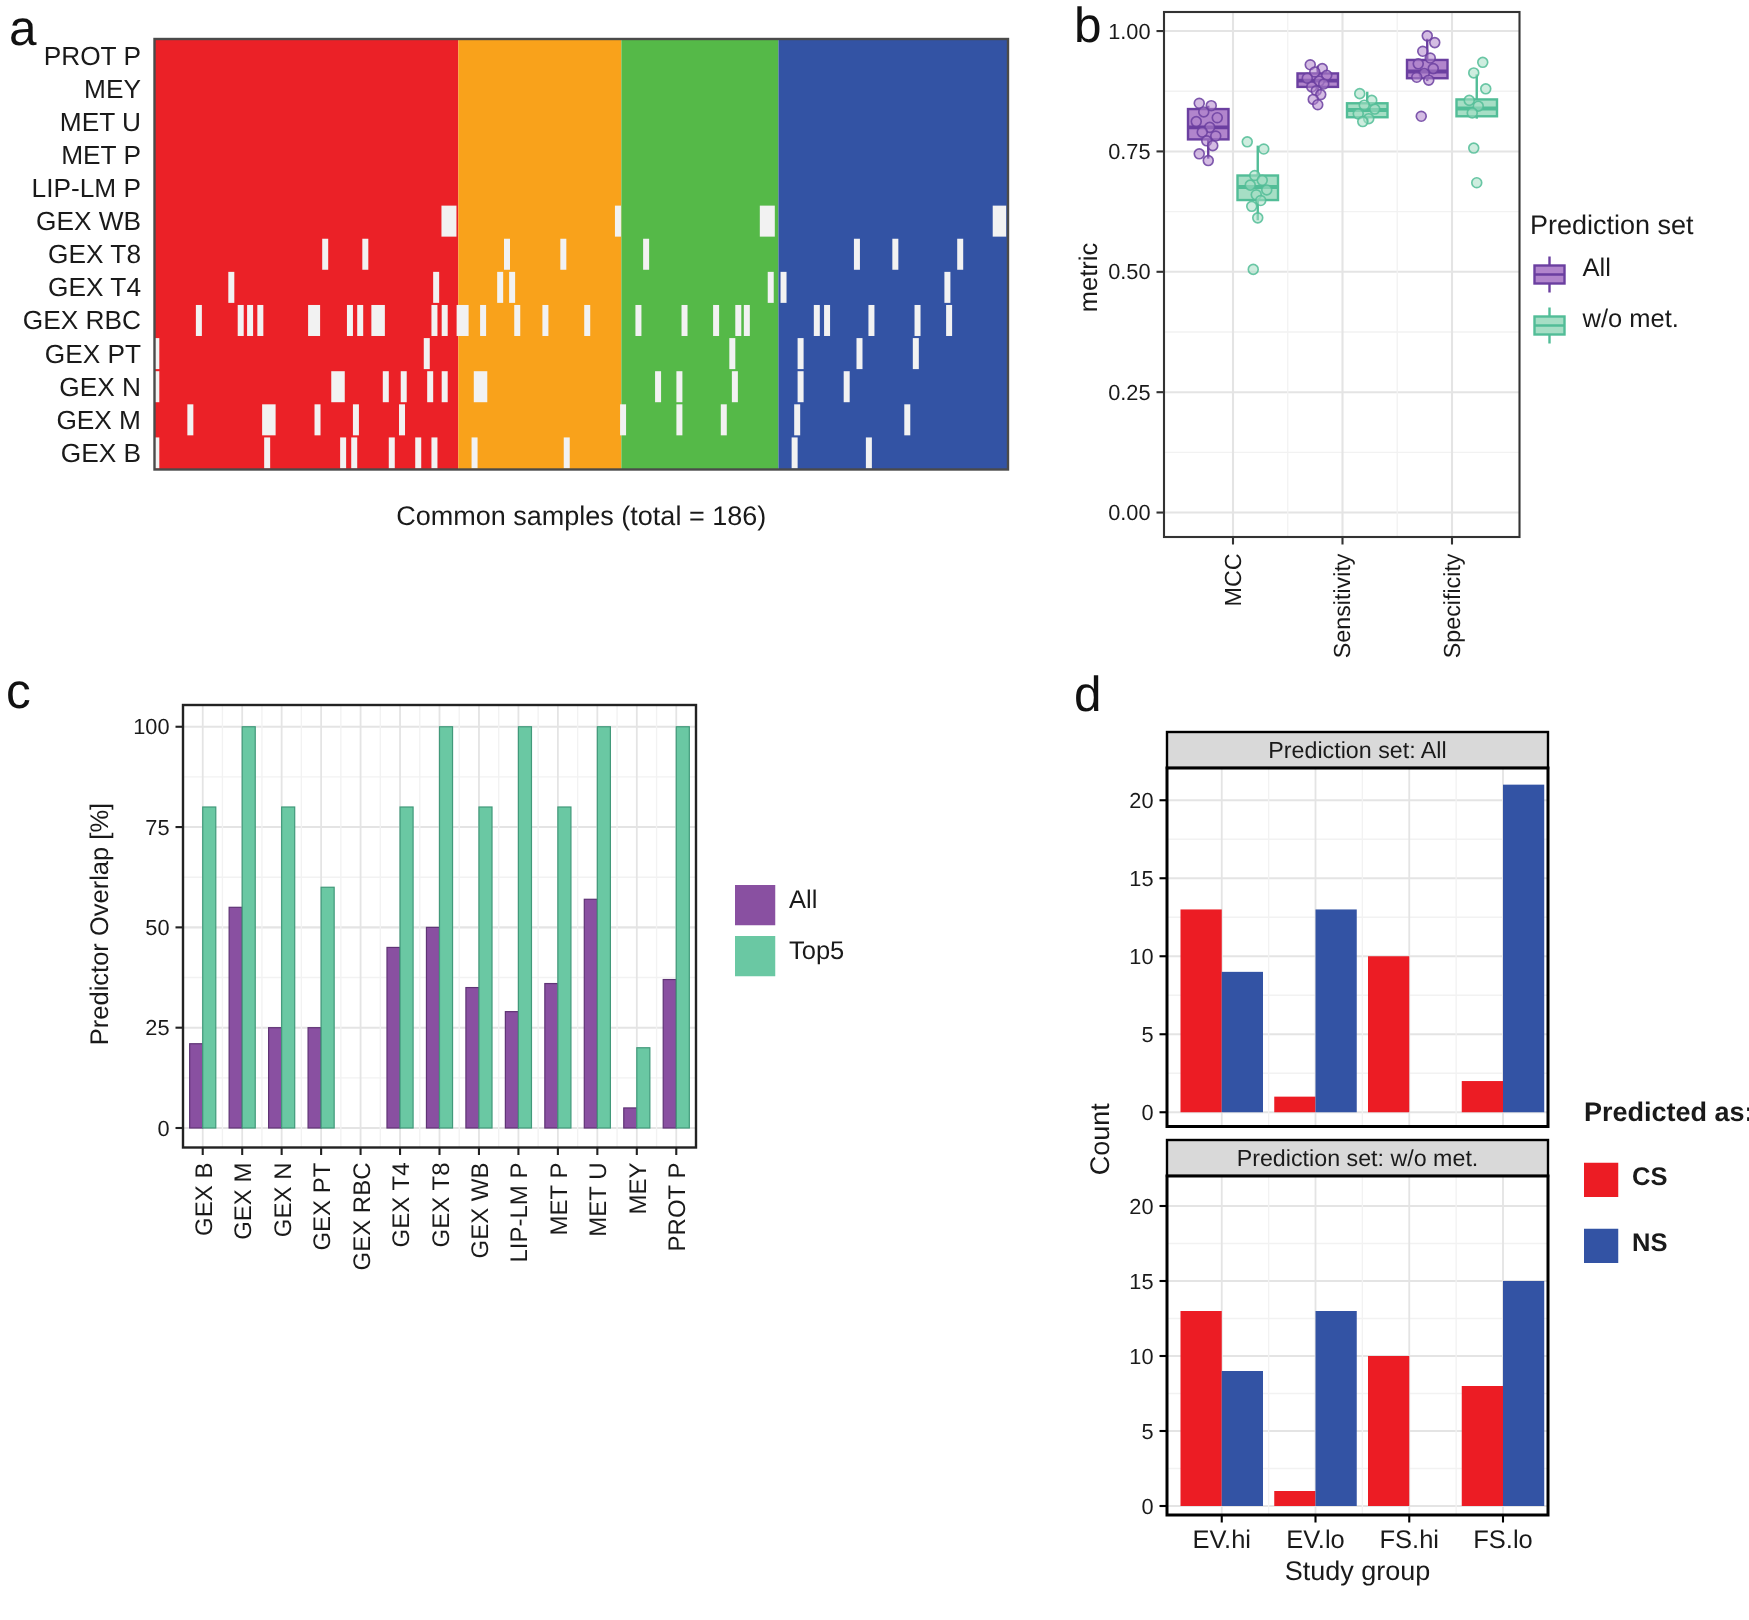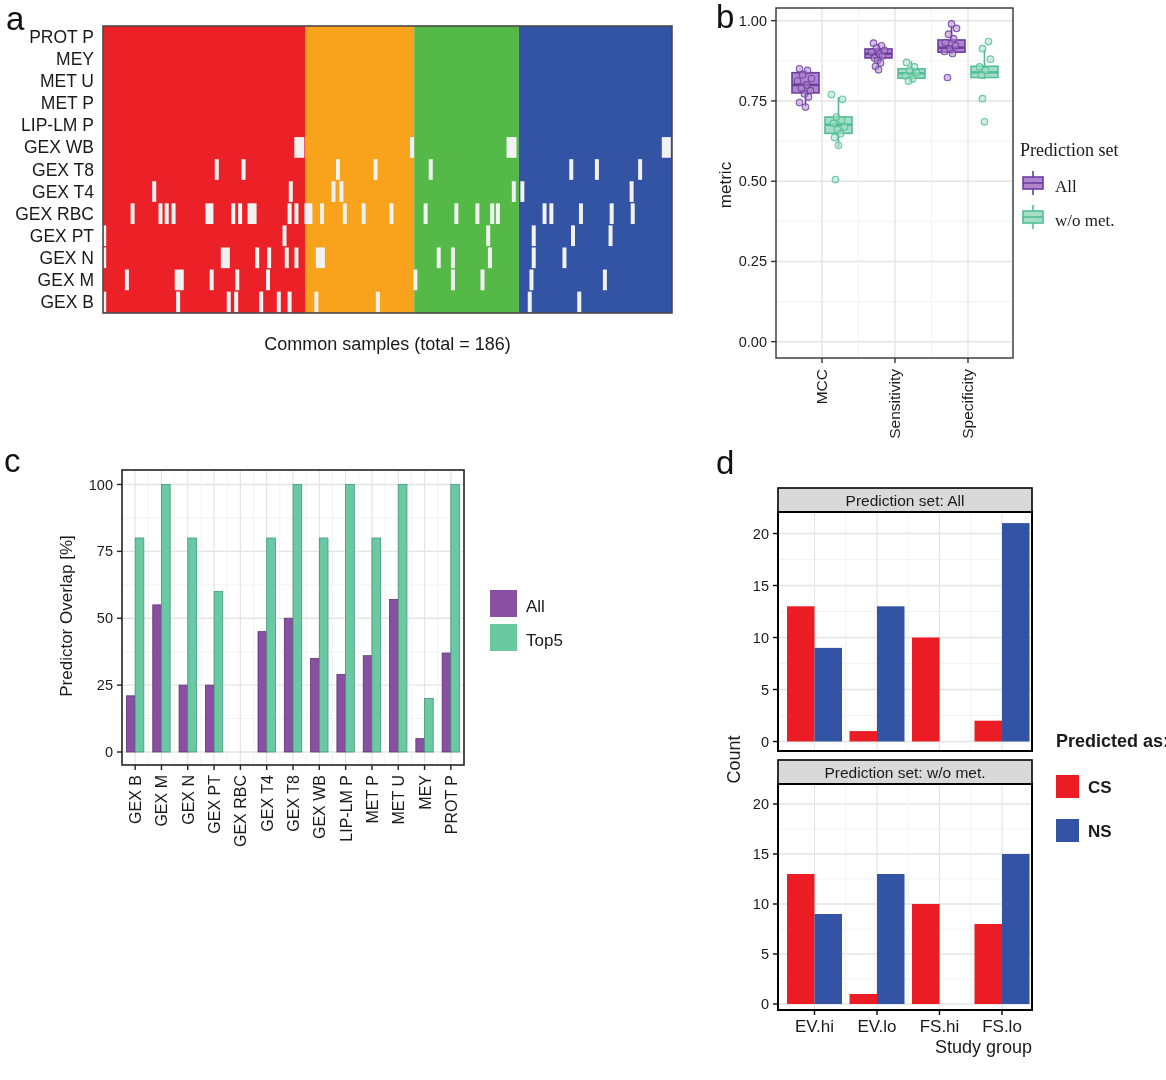--- a/index.html
+++ b/index.html
@@ -6,21 +6,21 @@
   .fig{position:relative;width:1166px;height:1080px;background:#fff;overflow:hidden;
        font-family:"Liberation Sans", sans-serif;color:#1a1a1a;}
   .abs{position:absolute;}
   .panel-letter{font-size:33px;font-weight:400;color:#111;line-height:1;}
   .axis-title{font-size:18px;color:#1a1a1a;white-space:nowrap;}
   .rot{transform:rotate(-90deg);transform-origin:center center;text-align:center;}
   #chart-layer{position:absolute;left:0;top:0;}
   svg text{font-family:"Liberation Sans", sans-serif;fill:#1a1a1a;}
   .legend{display:flex;flex-direction:column;gap:6px;}
   .legend-title{font-size:18px;margin-bottom:2px;white-space:nowrap;}
-  .legend-item{display:flex;align-items:flex-end;gap:9px;font-size:17px;white-space:nowrap;}
+  .legend-item{display:flex;align-items:flex-start;gap:9px;font-size:17px;white-space:nowrap;}
   .gl-all line{stroke:#6B3FA0;stroke-width:1.6;}
   .gl-wo  line{stroke:#52BD97;stroke-width:1.6;}
   .gl-all rect{stroke:#6B3FA0;stroke-width:1.6;}
   .gl-wo  rect{stroke:#52BD97;stroke-width:1.6;}
   .sw{display:inline-block;}
 </style>
 </head>
 <body>
 
 <div class="fig">
@@ -449,21 +449,21 @@
 
   <div class="abs panel-letter" style="left:6px;top:2px;">a</div>
   <div class="abs panel-letter" style="left:716px;top:0px;">b</div>
   <div class="abs panel-letter" style="left:4px;top:444px;">c</div>
   <div class="abs panel-letter" style="left:716px;top:446px;">d</div>
 
   <div class="abs axis-title" style="left:103px;top:334px;width:569px;text-align:center;">Common samples (total = 186)</div>
 
   <div class="abs axis-title rot" style="left:696px;top:175px;width:60px;font-size:17px;">metric</div>
 
-  <div class="abs legend" style="left:1020px;top:140px;font-family:Liberation Serif, serif;">
+  <div class="abs legend" style="left:1020px;top:140px;">
     <div class="legend-title">Prediction set</div>
     <div class="legend-item">
       <svg class="gl-all" width="26" height="28">
         <line x1="13" y1="2" x2="13" y2="26"></line>
         <rect x="3" y="8" width="20" height="12" fill="#B185CC"></rect>
         <line x1="3" y1="14" x2="23" y2="14"></line>
       </svg>
       <span>All</span>
     </div>
     <div class="legend-item">
@@ -488,21 +488,21 @@
     <div class="legend-item">
       <svg class="sw" width="27" height="27">
         <rect x="0" y="0" width="27" height="27" fill="#6AC8A3"></rect>
       </svg>
       <span>Top5</span>
     </div>
   </div>
 
   <div class="abs axis-title rot" style="left:702px;top:749px;width:64px;font-size:18px;">Count</div>
 
-  <div class="abs axis-title" style="left:778px;top:1037px;width:254px;text-align:right;font-size:18px;">Study group</div>
+  <div class="abs axis-title" style="left:778px;top:1037px;width:254px;text-align:center;font-size:18px;">Study group</div>
 
   <div class="abs legend" style="left:1056px;top:731px;gap:21px;font-weight:bold;">
     <div class="legend-title">Predicted as:</div>
     <div class="legend-item">
       <svg class="sw" width="23" height="23">
         <rect x="0" y="0" width="23" height="23" fill="#EC1C24"></rect>
       </svg>
       <span>CS</span>
     </div>
     <div class="legend-item">

